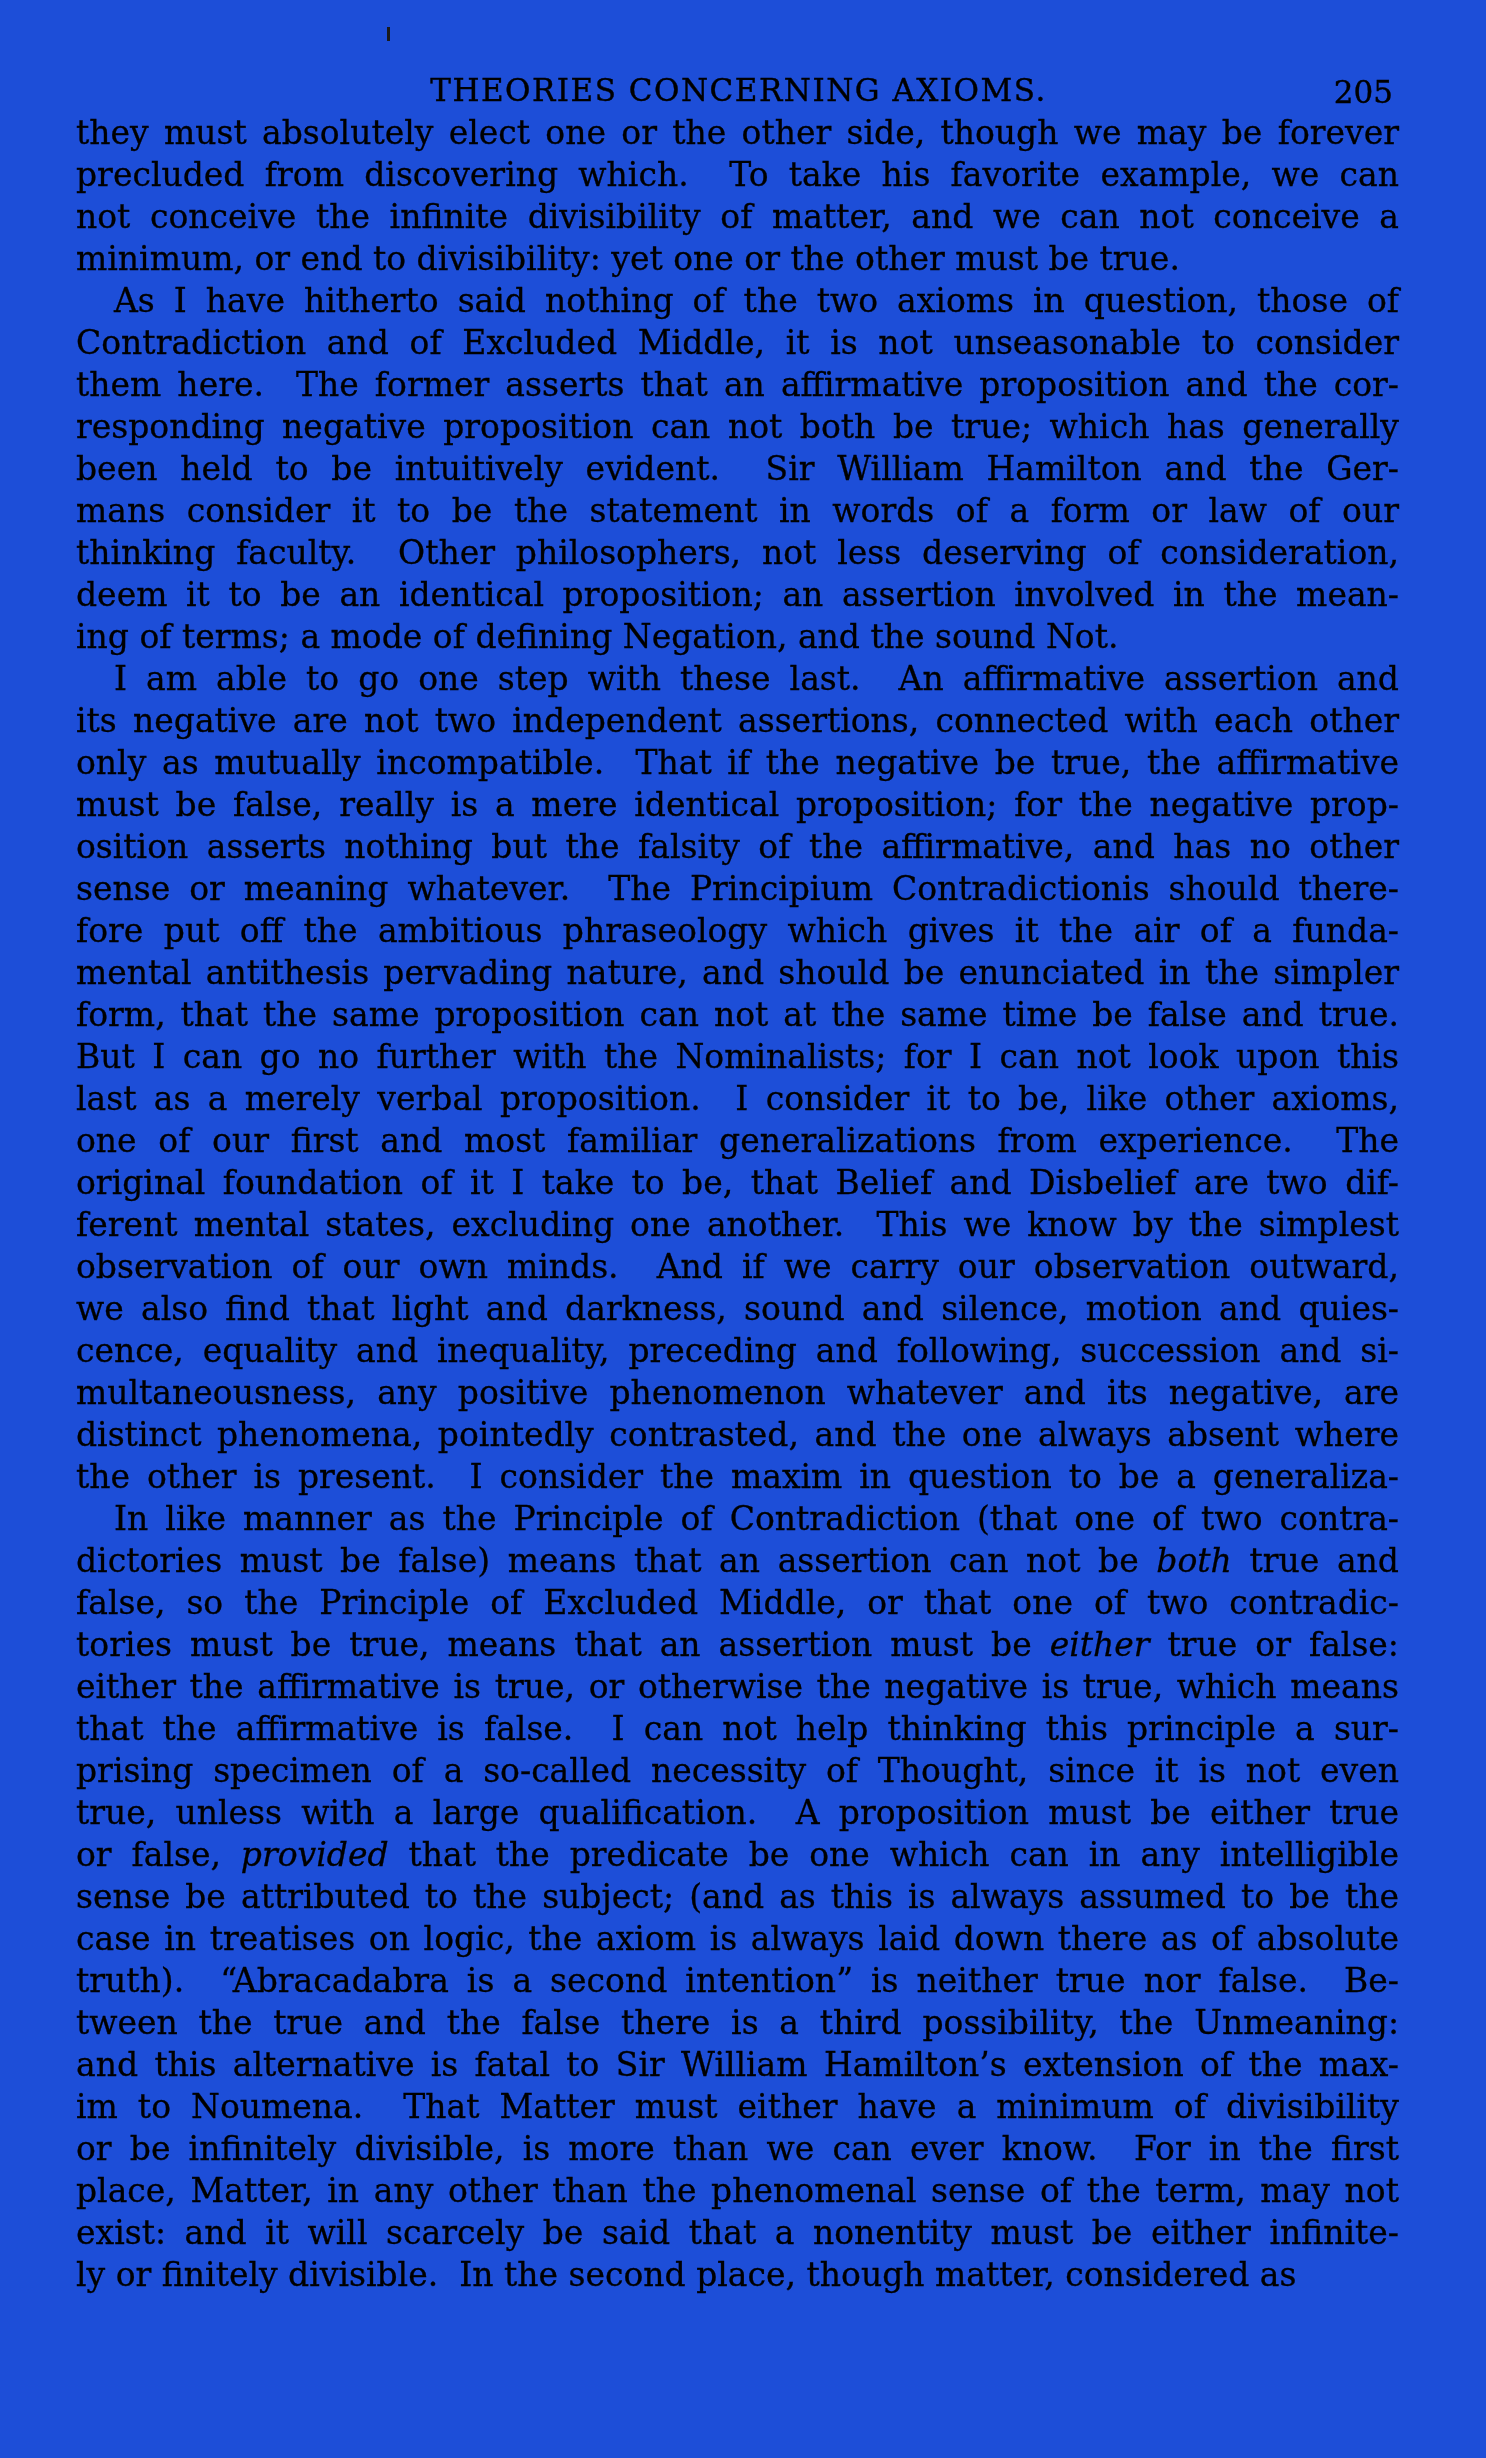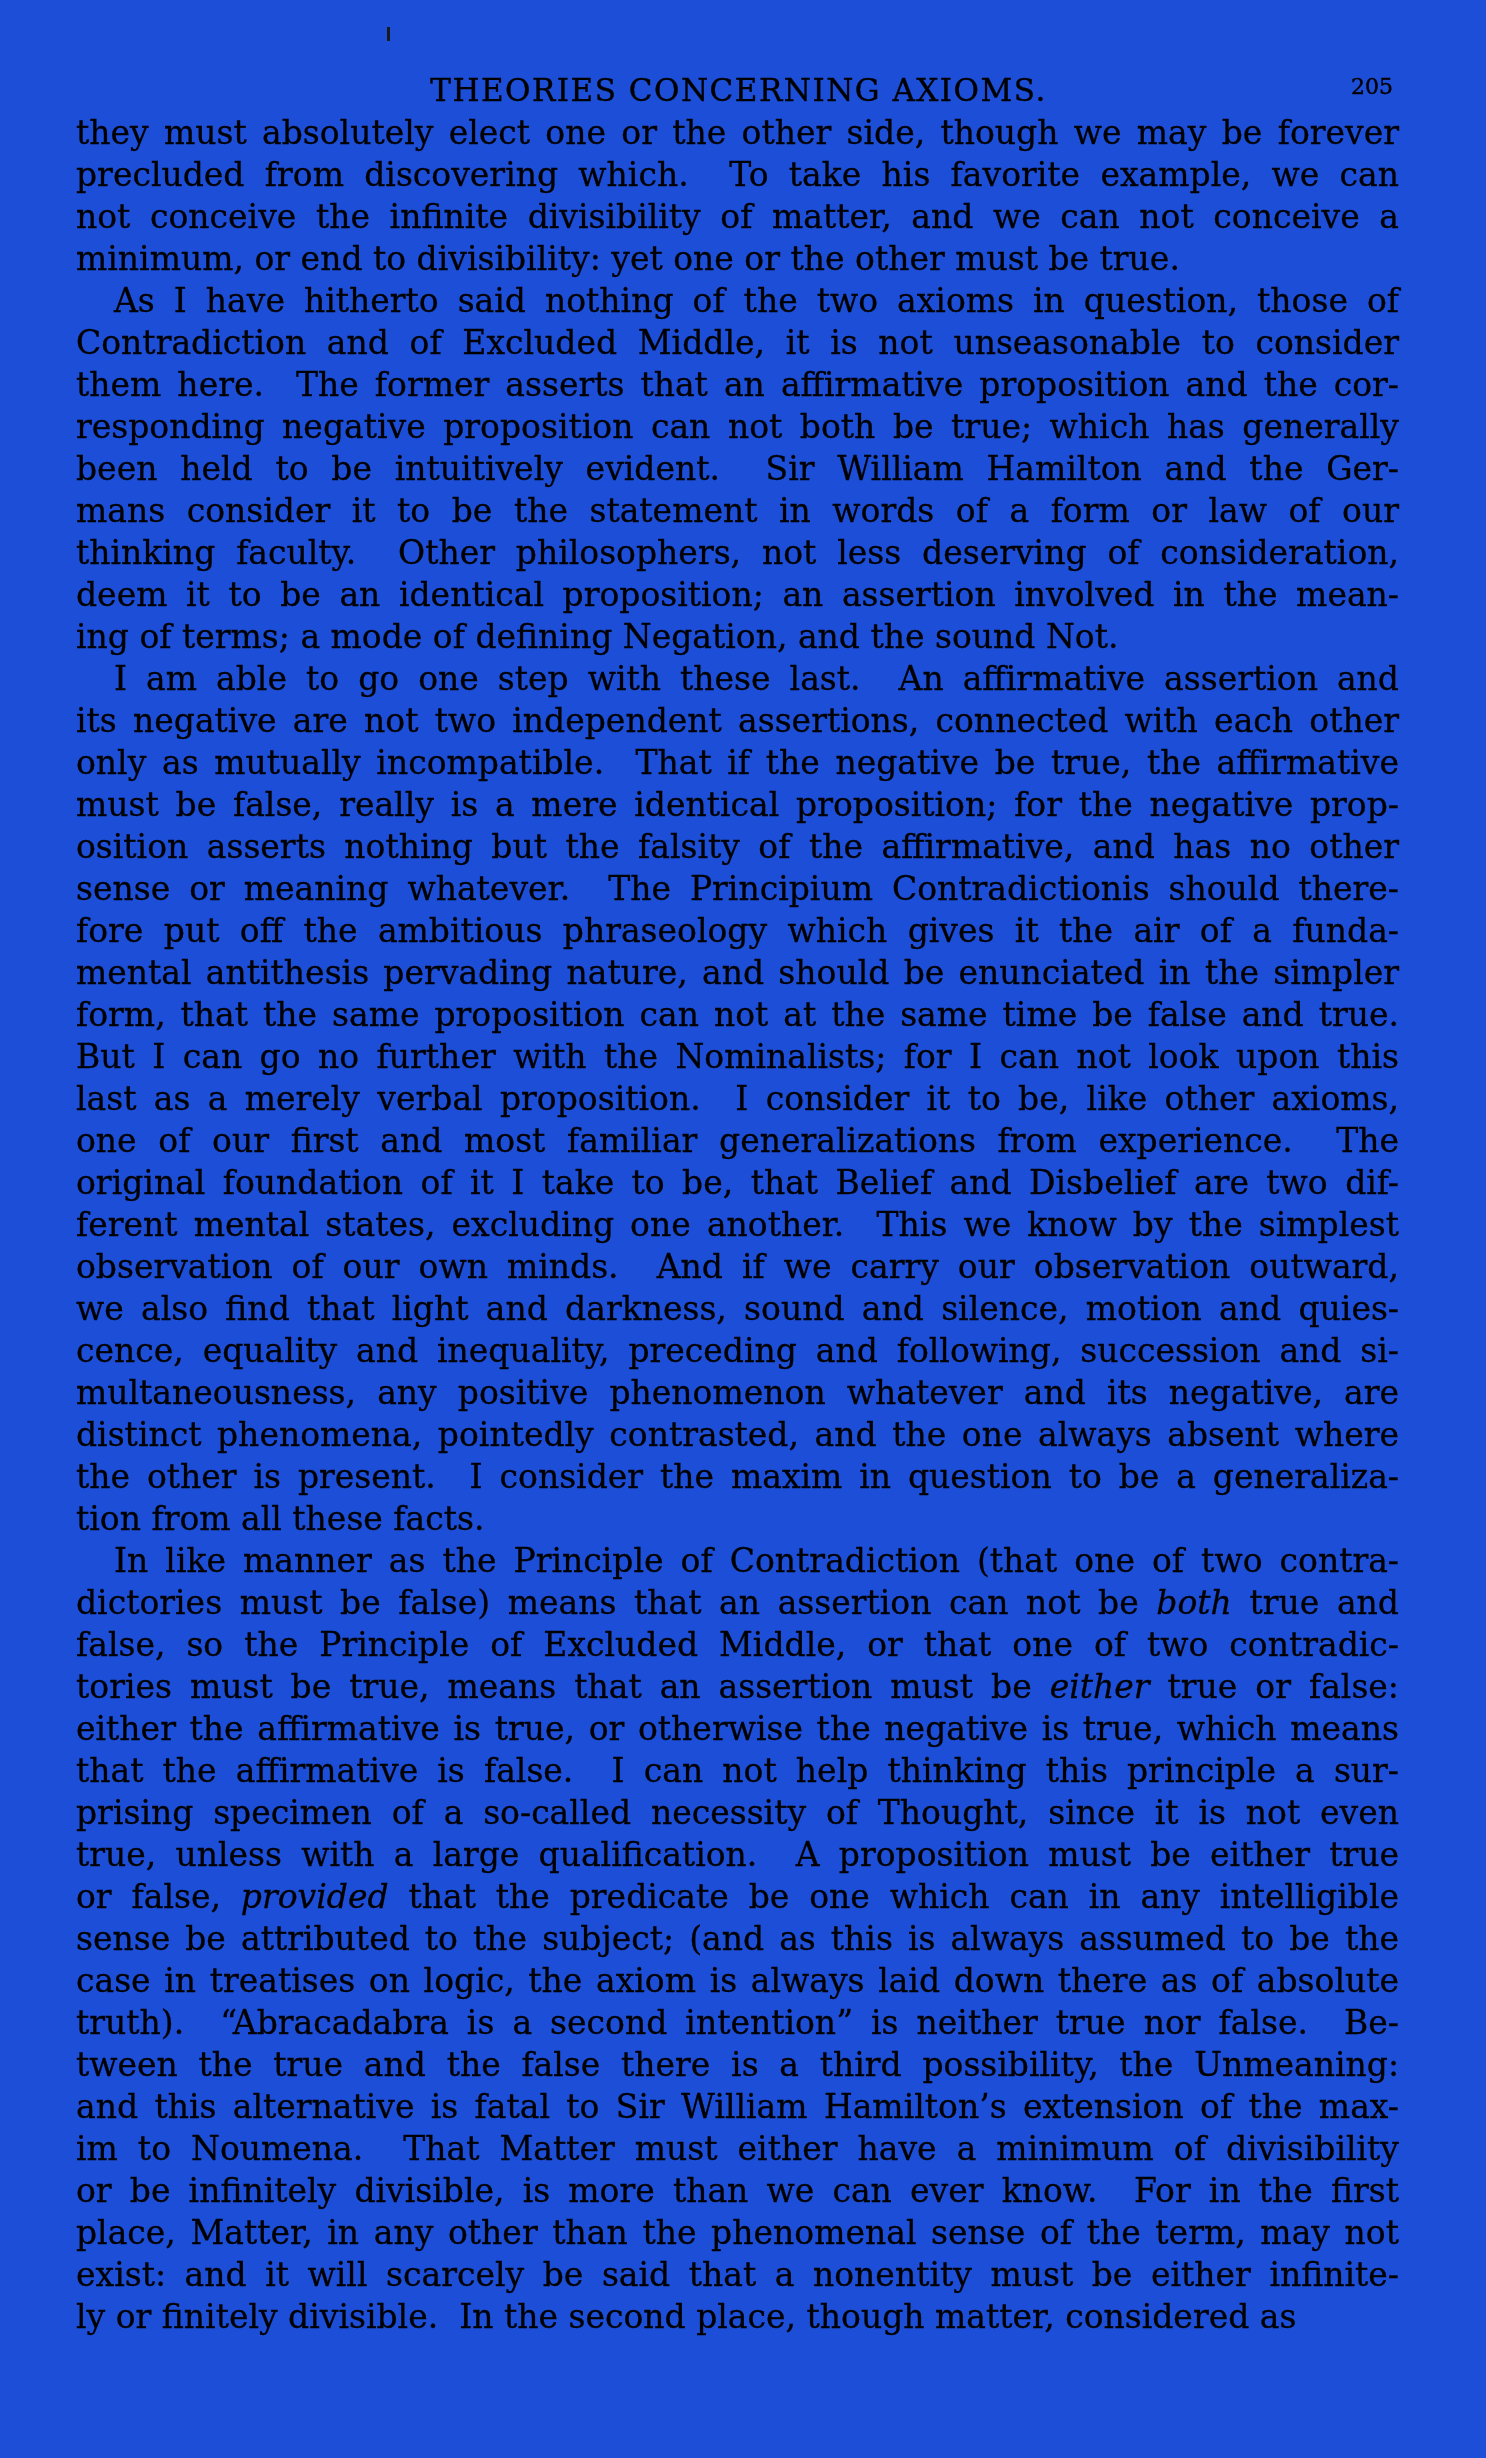--- a/index.html
+++ b/index.html
@@ -36,21 +36,21 @@
     font-size: 31px;
     letter-spacing: 1.5px;
     font-weight: 500;
     white-space: nowrap;
     -webkit-text-stroke: 0.4px #000;
   }
   .page-number {
     position: absolute;
     right: 8px;
     top: 2px;
-    font-size: 22px;
+    font-size: 31px;
     -webkit-text-stroke: 0.4px #000;
   }
   .page-body {
     position: absolute;
     top: 112px;
     left: 76px;
     width: 1323px;
     font-size: 33px;
     line-height: 42px;
     -webkit-text-stroke: 0.3px #000;
@@ -118,21 +118,20 @@
         <div class="line">last as a merely verbal proposition.&nbsp; I consider it to be, like other axioms,</div>
         <div class="line">one of our first and most familiar generalizations from experience.&nbsp; The</div>
         <div class="line">original foundation of it I take to be, that Belief and Disbelief are two dif-</div>
         <div class="line">ferent mental states, excluding one another.&nbsp; This we know by the simplest</div>
         <div class="line">observation of our own minds.&nbsp; And if we carry our observation outward,</div>
         <div class="line">we also find that light and darkness, sound and silence, motion and quies-</div>
         <div class="line">cence, equality and inequality, preceding and following, succession and si-</div>
         <div class="line">multaneousness, any positive phenomenon whatever and its negative, are</div>
         <div class="line">distinct phenomena, pointedly contrasted, and the one always absent where</div>
         <div class="line">the other is present.&nbsp; I consider the maxim in question to be a generaliza-</div>
-        <div class="line para-end">tion from all these facts.</div>
       </div>
       <div class="para">
         <div class="line indented">In like manner as the Principle of Contradiction (that one of two contra-</div>
         <div class="line">dictories must be false) means that an assertion can not be <i>both</i> true and</div>
         <div class="line">false, so the Principle of Excluded Middle, or that one of two contradic-</div>
         <div class="line">tories must be true, means that an assertion must be <i>either</i> true or false:</div>
         <div class="line">either the affirmative is true, or otherwise the negative is true, which means</div>
         <div class="line">that the affirmative is false.&nbsp; I can not help thinking this principle a sur-</div>
         <div class="line">prising specimen of a so-called necessity of Thought, since it is not even</div>
         <div class="line">true, unless with a large qualification.&nbsp; A proposition must be either true</div>

